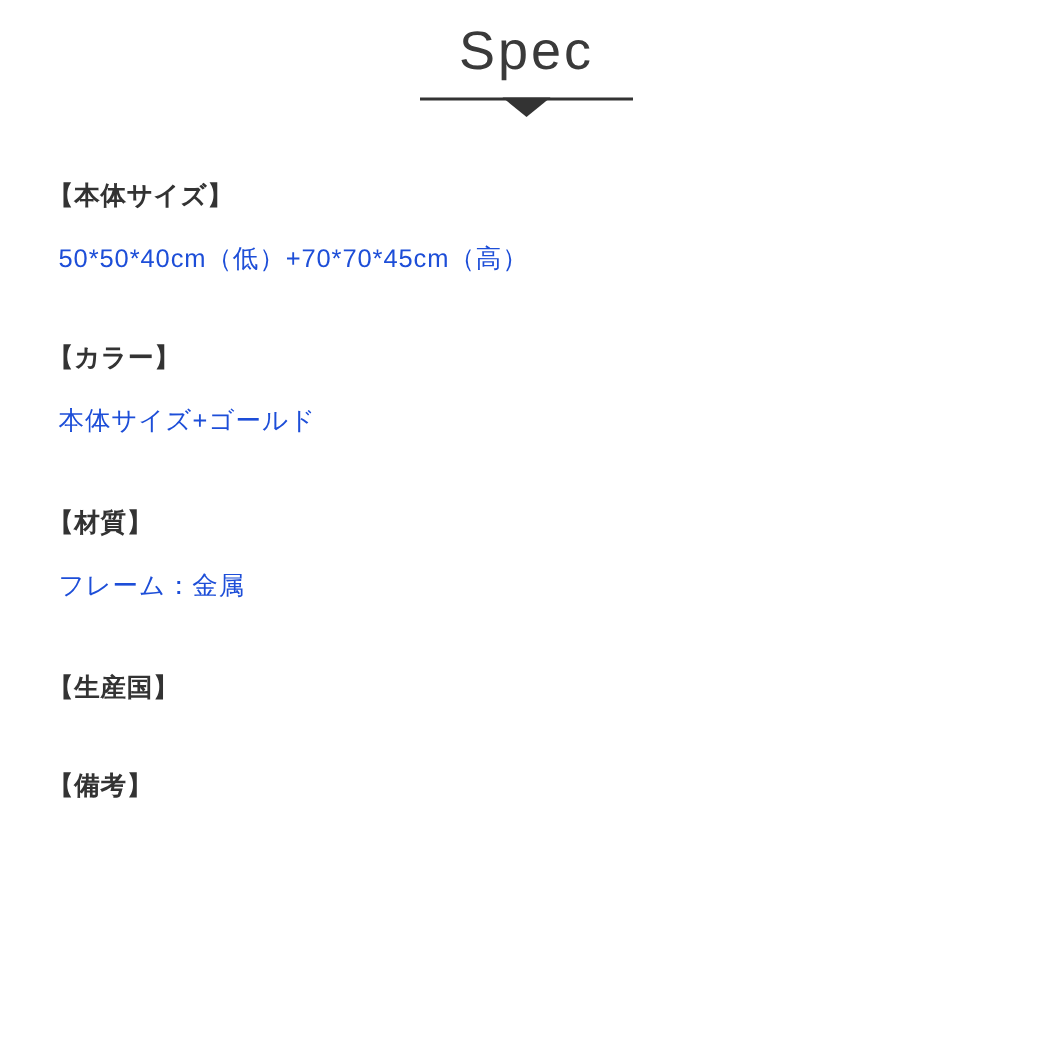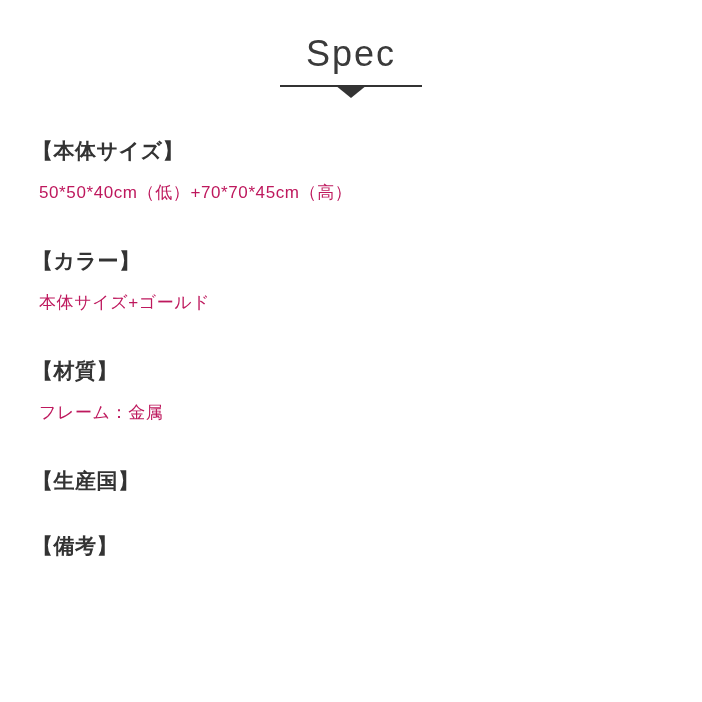--- a/index.html
+++ b/index.html
@@ -12,21 +12,21 @@
     width: 702px;
     height: 702px;
     background: #ffffff;
     overflow: hidden;
     font-family: "Liberation Sans", "DejaVu Sans", sans-serif;
     color: #3a3a3a;
     box-sizing: border-box;
   }
   
   .spec-header {
-    padding-top: 32px;
+    padding-top: 12px;
     text-align: center;
   }
   .spec-title {
     margin: 0;
     font-size: 36px;
     line-height: 44px;
     font-weight: 400;
     letter-spacing: 2px;
     color: #3a3a3a;
   }
@@ -46,37 +46,37 @@
     height: 0;
     border-left: 16px solid transparent;
     border-right: 16px solid transparent;
     border-top: 13px solid #333333;
   }
   
   .spec-content {
     padding: 50px 32px 0 32px;
   }
   .spec-section { margin: 0; }
-  .spec-section + .spec-section { margin-top: 37px; }
+  .spec-section + .spec-section { margin-top: 37px; font-family: Liberation Mono, monospace; }
   .spec-heading {
     margin: 0 0 11px 0;
-    font-size: 21px;
+    font-size: 17px;
     line-height: 28px;
     font-weight: 600;
     letter-spacing: 0.5px;
     color: #333333;
   }
   .spec-line {
     margin: 0;
     padding-left: 7px;
     font-size: 17px;
     line-height: 34px;
     font-weight: 400;
     letter-spacing: 0.6px;
-    color: #be185d;
+    color: #1d4ed8;
     white-space: pre;
   }
 </style>
 </head>
 <body>
 
 <div class="page">
 
   <div class="spec-header">
     <h1 class="spec-title">Spec</h1>

